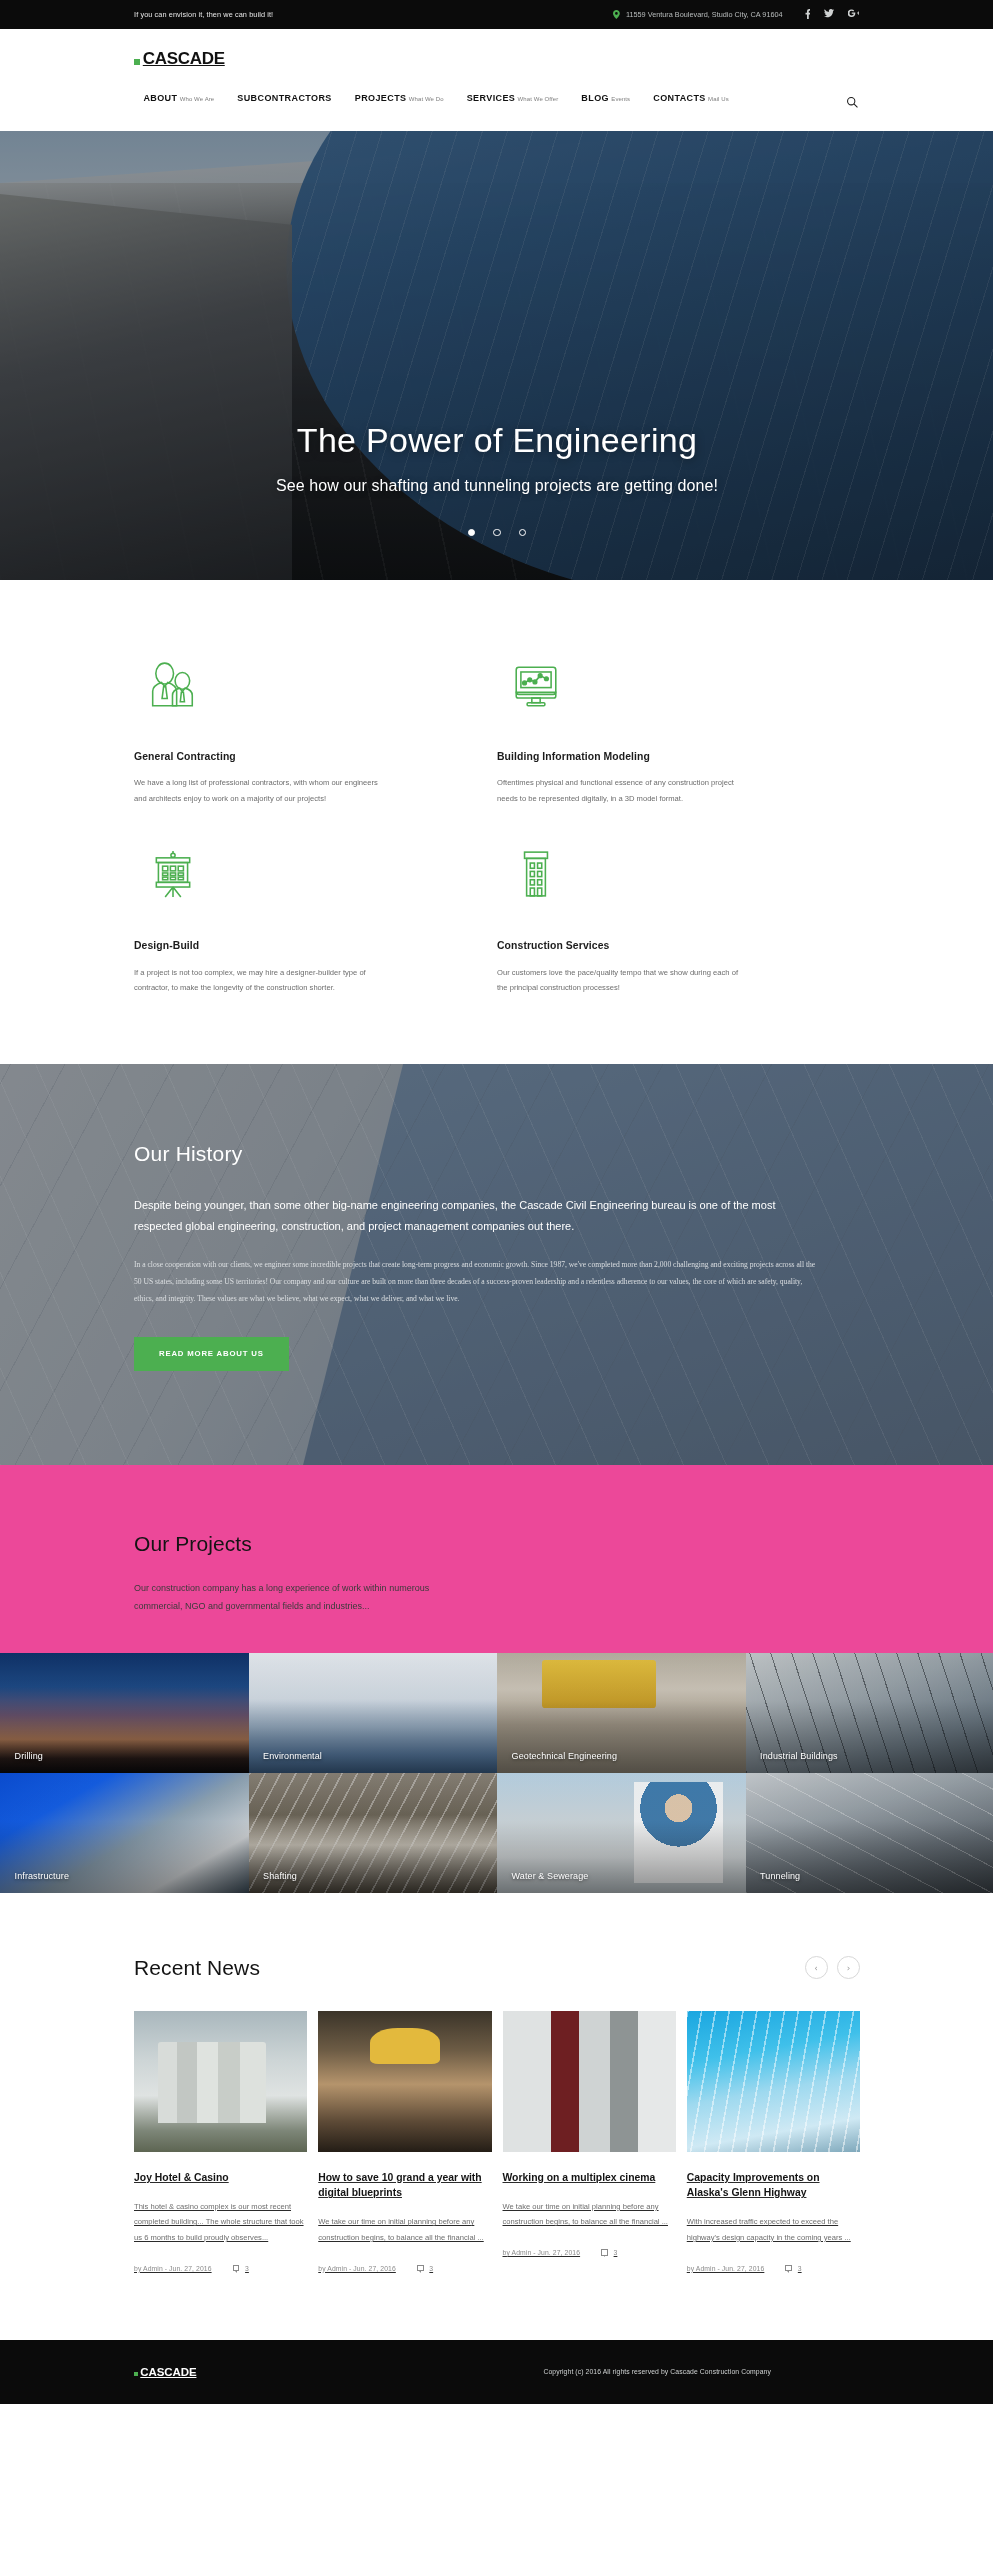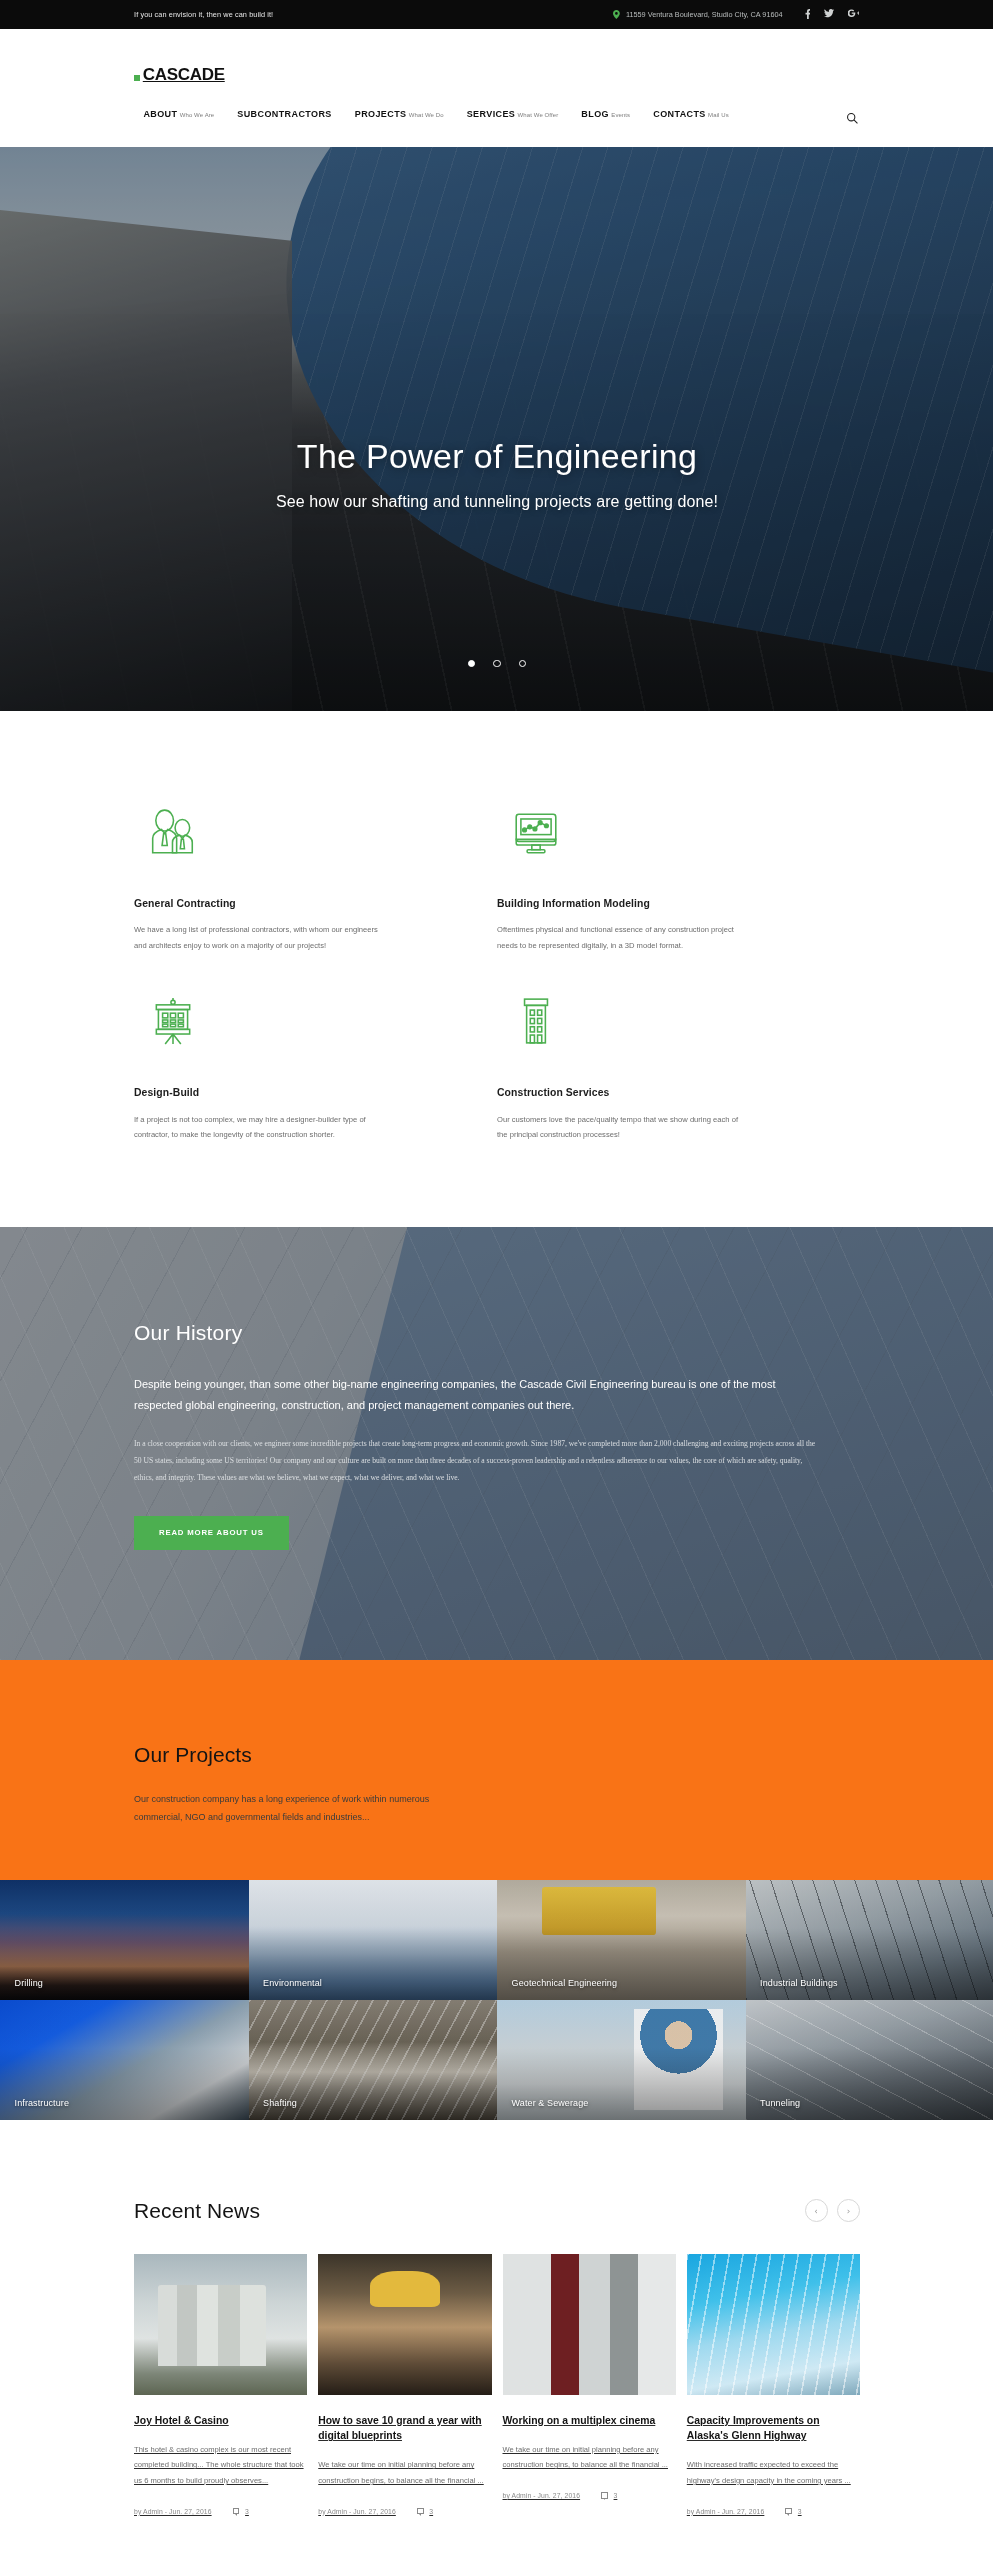--- a/index.html
+++ b/index.html
@@ -4,21 +4,21 @@
 <style>
   * { margin:0; padding:0; box-sizing:border-box; }
   html,body { width:994px; }
   body {
     font-family:"Liberation Sans", sans-serif;
     background:#ffffff;
     color:#2b2b2b;
     -webkit-font-smoothing:antialiased;
   }
   .wrap { width:994px; margin:0 auto; }
-  .container { width:726px; margin:16px auto; position:relative; }
+  .container { width:726px; margin:0 auto; position:relative; }
 
   
   .topbar {
     background:#0b0b0b; height:29px; display:flex; align-items:center;
   }
   .topbar .container { display:flex; align-items:center; justify-content:space-between; }
   .topbar-slogan {
     color:#e8e8e8; font-size:7.3px; letter-spacing:0.1px; white-space:nowrap;
   }
   .topbar-right { display:flex; align-items:center; gap:0; }
@@ -45,21 +45,21 @@
   .nav-item .nav-sub {
     font-size:6px; color:#7d7d7d; letter-spacing:0.1px; margin-top:1px;
   }
   .search-btn {
     position:absolute; right:1px; top:67px; width:13.6px; height:13.6px; cursor:pointer;
     background:none; border:none;
   }
 
   
   .hero {
-    height:564px; position:relative; overflow:hidden;
+    height:449px; position:relative; overflow:hidden;
     background:#1d2733;
   }
   .hero-bg { position:absolute; inset:0; }
   
   .hero-sky {
     position:absolute; left:0; top:0; width:100%; height:245px;
     background:linear-gradient(180deg,#9fb7cc 0%, #b9c9d6 35%, #c7d2da 62%, #aab5bb 100%);
   }
   .hero-curve {
     position:absolute; right:-73px; top:-136px; width:783px; height:601px;
@@ -144,21 +144,21 @@
   .hist-lead { margin-top:29px; font-size:11px; line-height:1.95; font-weight:400; max-width:689px; }
   .hist-body { margin-top:18px; font-size:7.6px; line-height:2.25; color:#e3e6e8; max-width:689px; opacity:.92;font-family:Liberation Serif, serif;}
   .btn-green {
     display:inline-block; margin-top:30px; background:#4caf50; color:#fff;
     font-size:7.8px; font-weight:bold; letter-spacing:0.8px; text-transform:uppercase;
     padding:12.5px 25px; text-decoration:none; border:none; cursor:pointer;
     font-family:"Liberation Sans", sans-serif;
   }
 
   
-  .projects { background:#f97316; padding:67px 0 37px; }
+  .projects { background:#ec4899; padding:67px 0 37px; }
   .sec-title { font-size:21px; font-weight:400; color:#141414; letter-spacing:0.1px; }
   .sec-lead { margin-top:23px; font-size:9px; line-height:2.05; color:#3b3b3b; max-width:334px; }
 
   .proj-grid { display:grid; grid-template-columns:repeat(4,1fr); width:994px; }
   .proj-cell { position:relative; height:120px; overflow:hidden; }
   .proj-cell .ph { position:absolute; inset:0; }
   .proj-cell .shade { position:absolute; inset:0; background:linear-gradient(180deg, rgba(0,0,0,.05) 40%, rgba(0,0,0,.42) 100%); }
   .proj-label {
     position:absolute; left:14.6px; bottom:9.4px; right:14.6px;
     color:#fff; font-size:9px; line-height:1.5; letter-spacing:0.1px;

